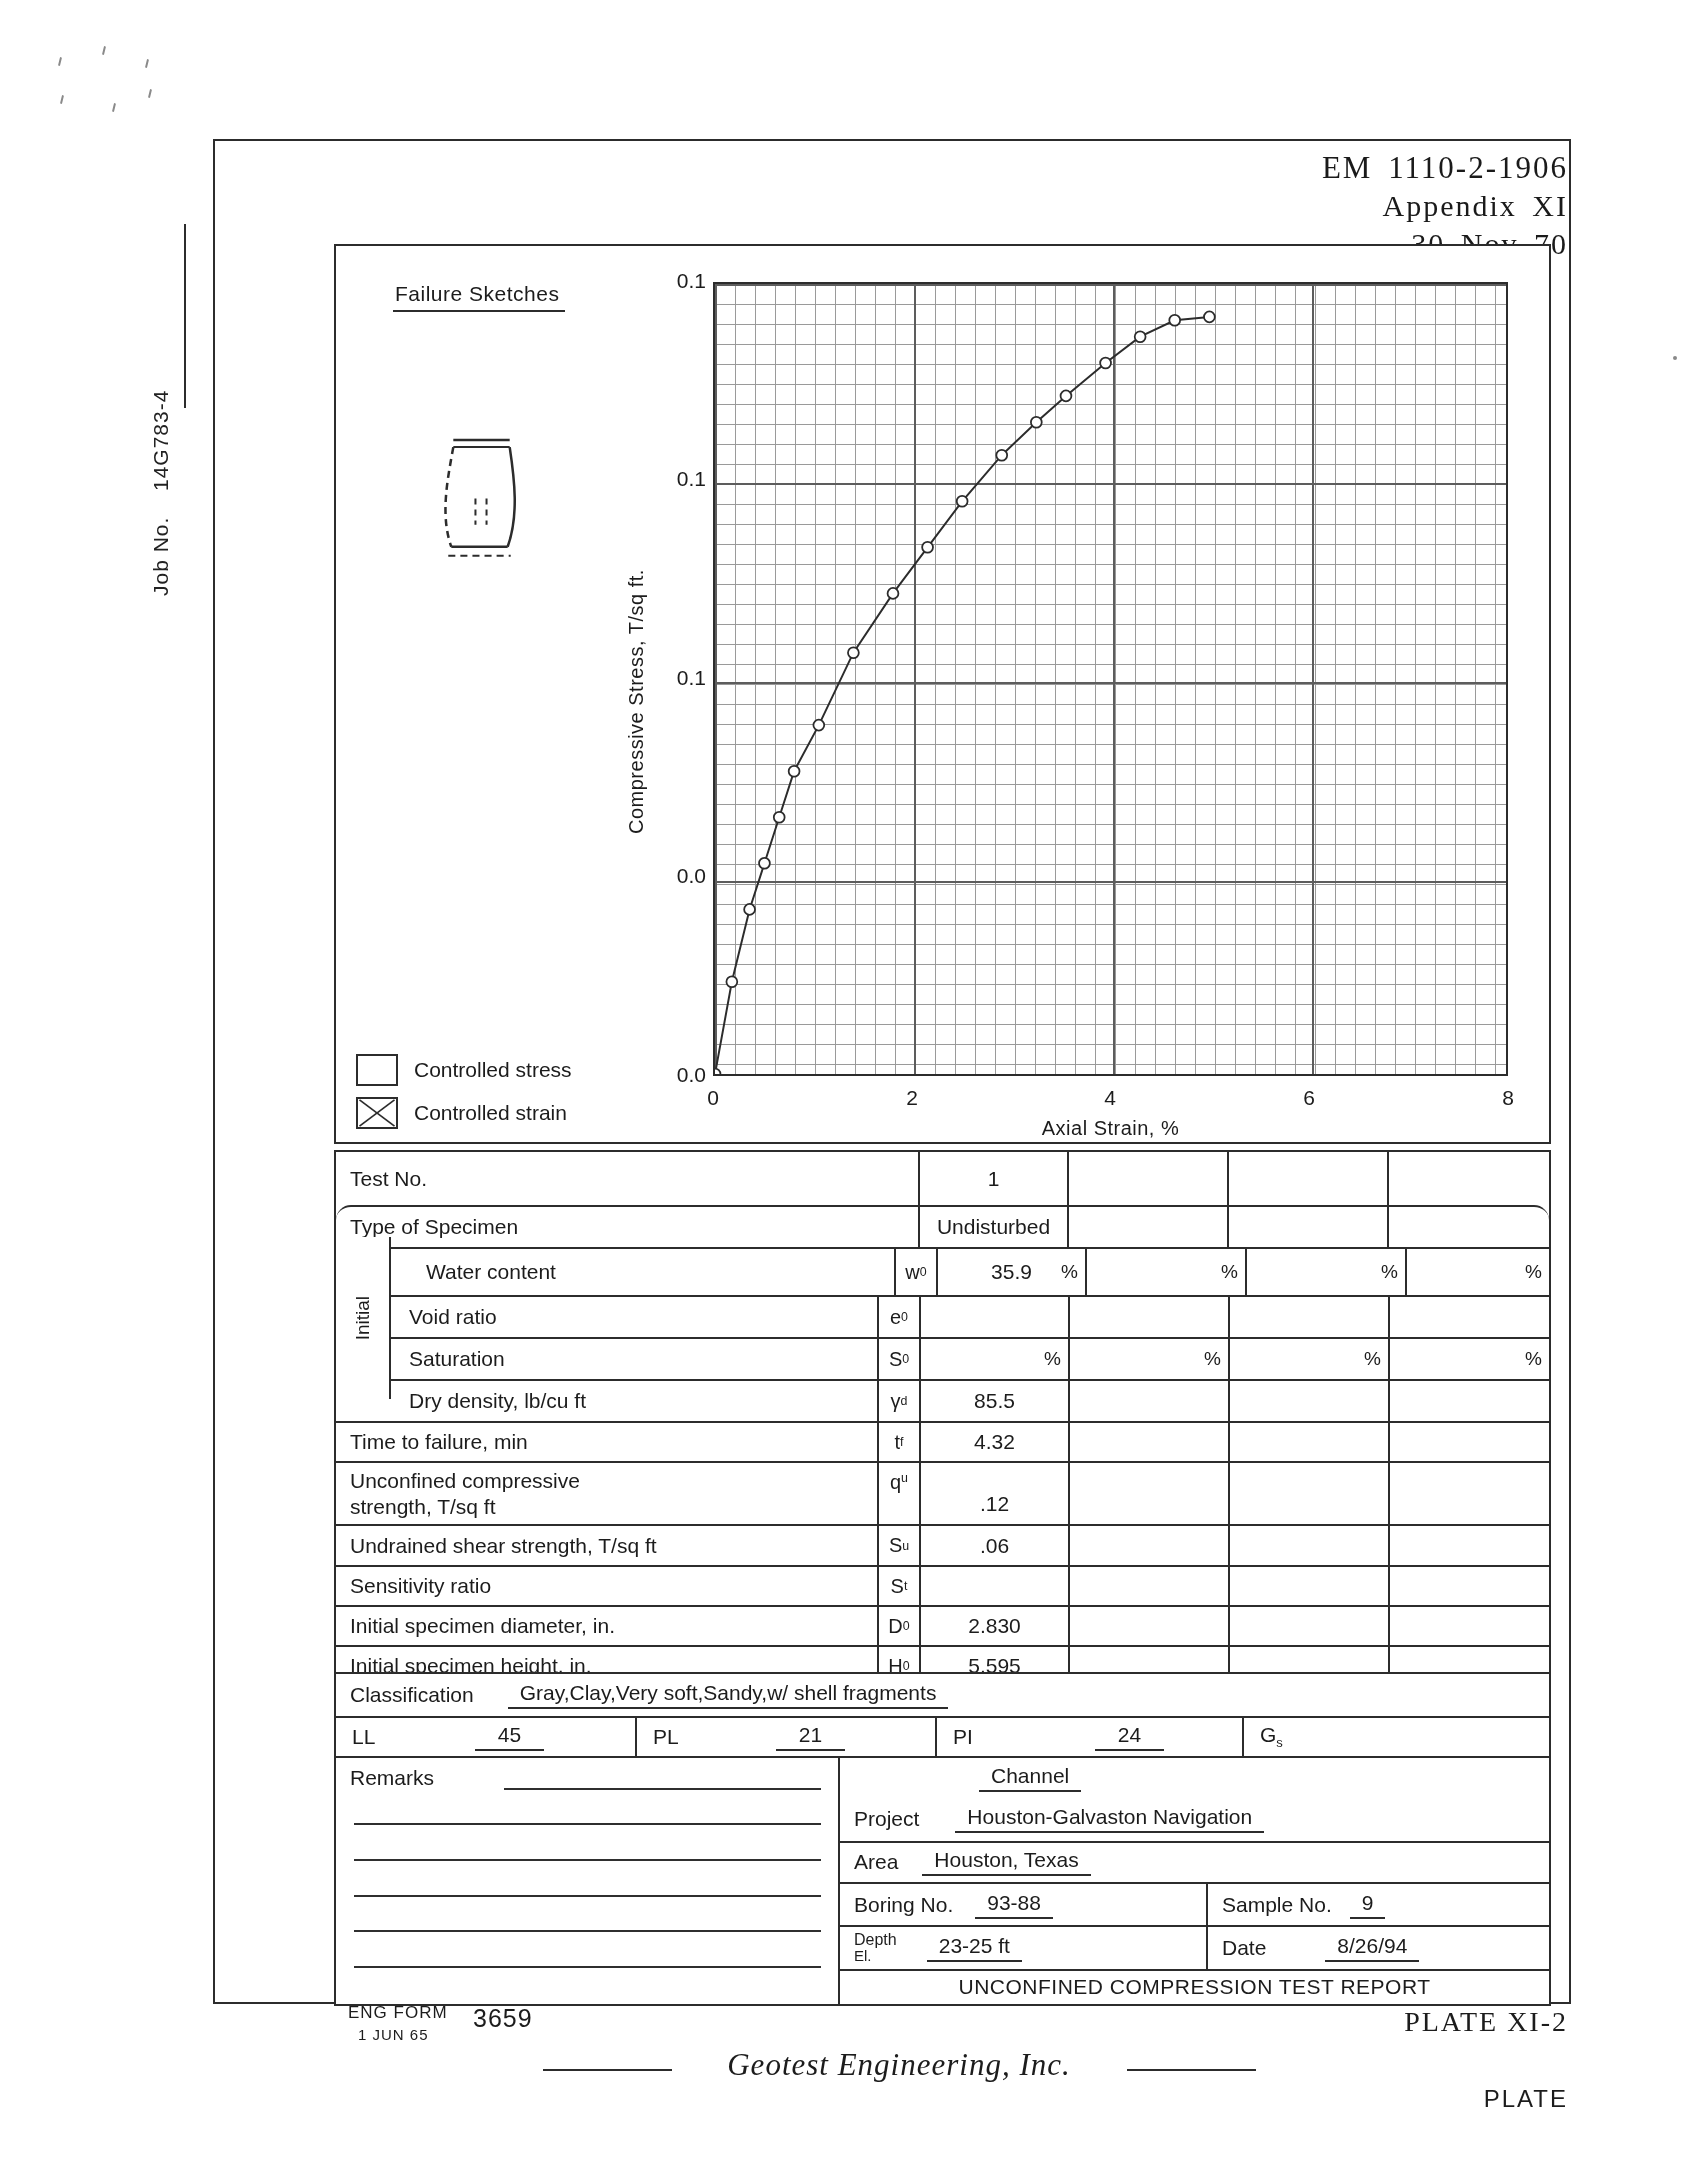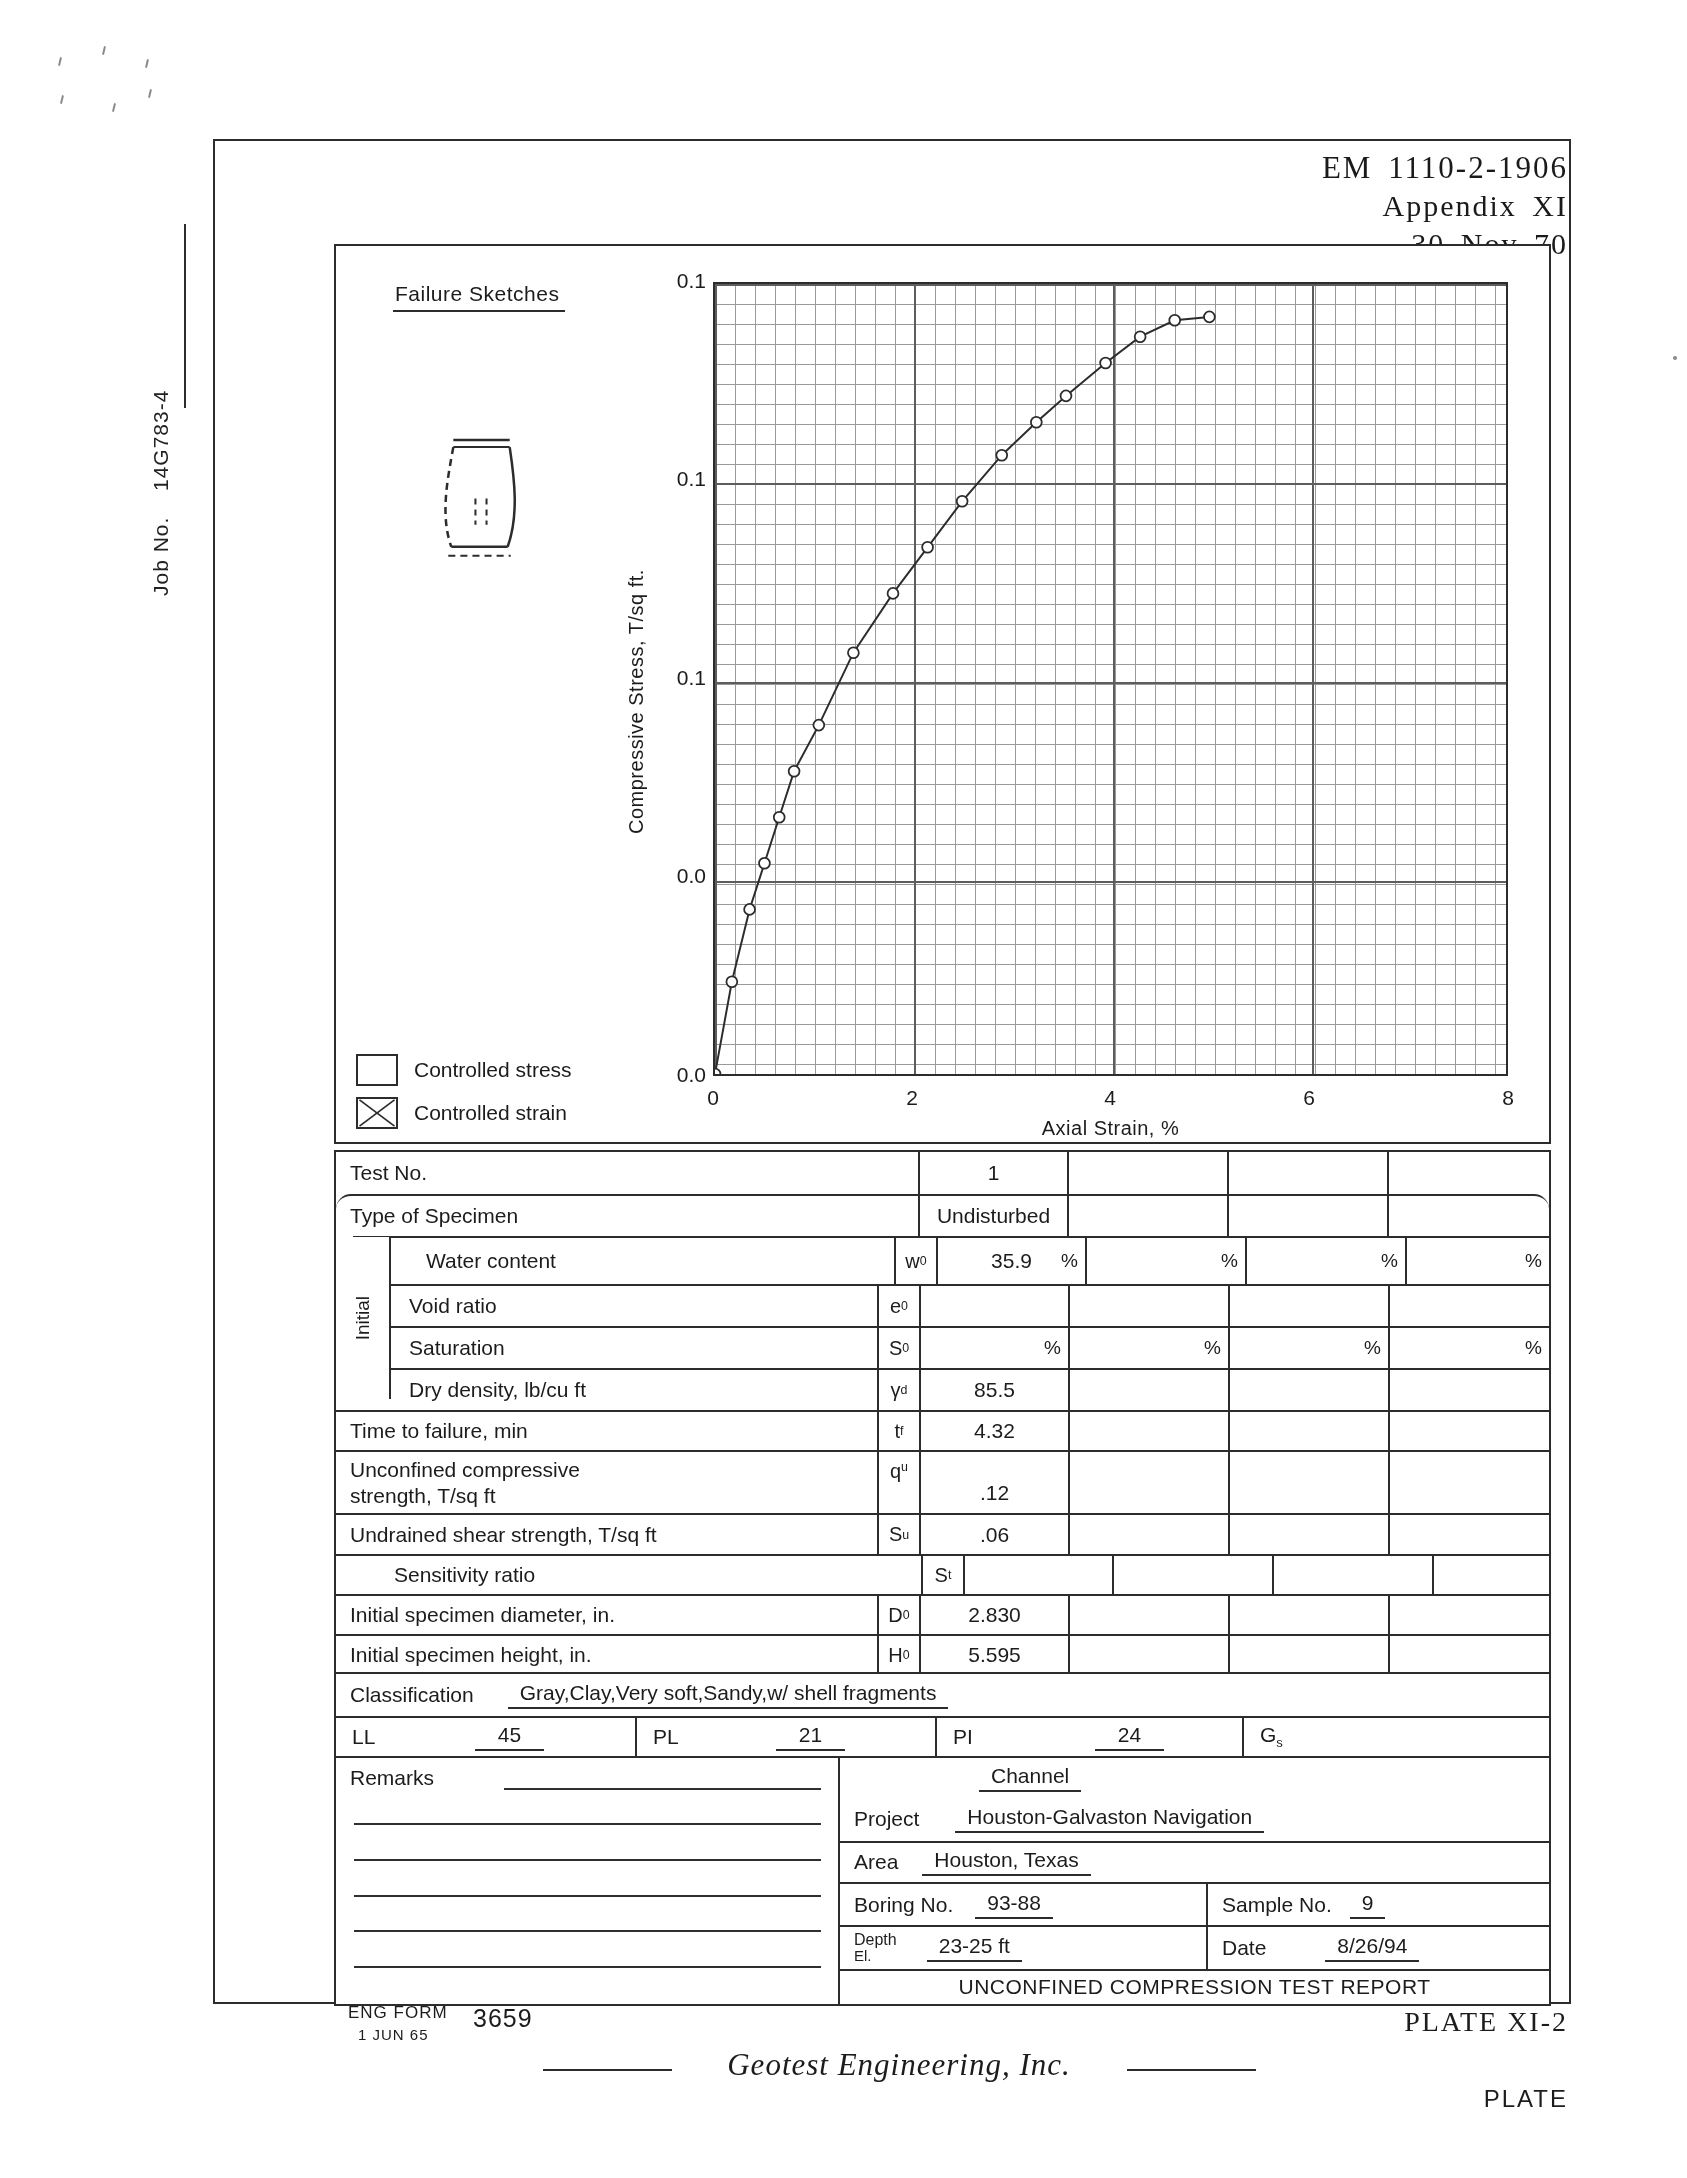--- a/index.html
+++ b/index.html
@@ -262,21 +262,21 @@
             <line class="x-mark" x1="1" y1="1" x2="41" y2="31"></line>
             <line class="x-mark" x1="41" y1="1" x2="1" y2="31"></line>
           </svg>
       </div>
       <span class="legend-label">Controlled strain</span>
     </div>
   </div>
 
   <div class="tbl t1">
 
-    <div class="trow" style="height:42px;">
+    <div class="trow" style="height:53px;">
       <div class="c lab2">Test No.</div>
       <div class="c vc">1</div>
       <div class="c vc2"></div>
       <div class="c vc2"></div>
       <div class="c vc2 last"></div>
     </div>
 
     <div class="trow" style="height:42px;border-radius:15px;">
       <div class="c lab2">Type of Specimen</div>
       <div class="c vc">Undisturbed</div>
@@ -390,21 +390,21 @@
           <sub>u</sub>
         </div>
       <div class="c vc">
           <span>.06</span>
         </div>
       <div class="c vc2"></div>
       <div class="c vc2"></div>
       <div class="c vc2 last"></div>
     </div>
 
-    <div class="trow" style="height:40px;padding-left:44px;">
+    <div class="trow" style="height:40px;">
       <div class="c lab">Sensitivity ratio</div>
       <div class="c sym">
           <span>S</span>
           <sub>t</sub>
         </div>
       <div class="c vc"></div>
       <div class="c vc2"></div>
       <div class="c vc2"></div>
       <div class="c vc2 last"></div>
     </div>

